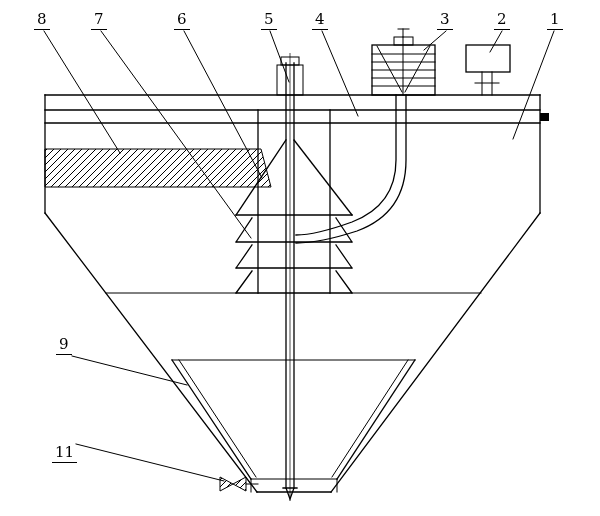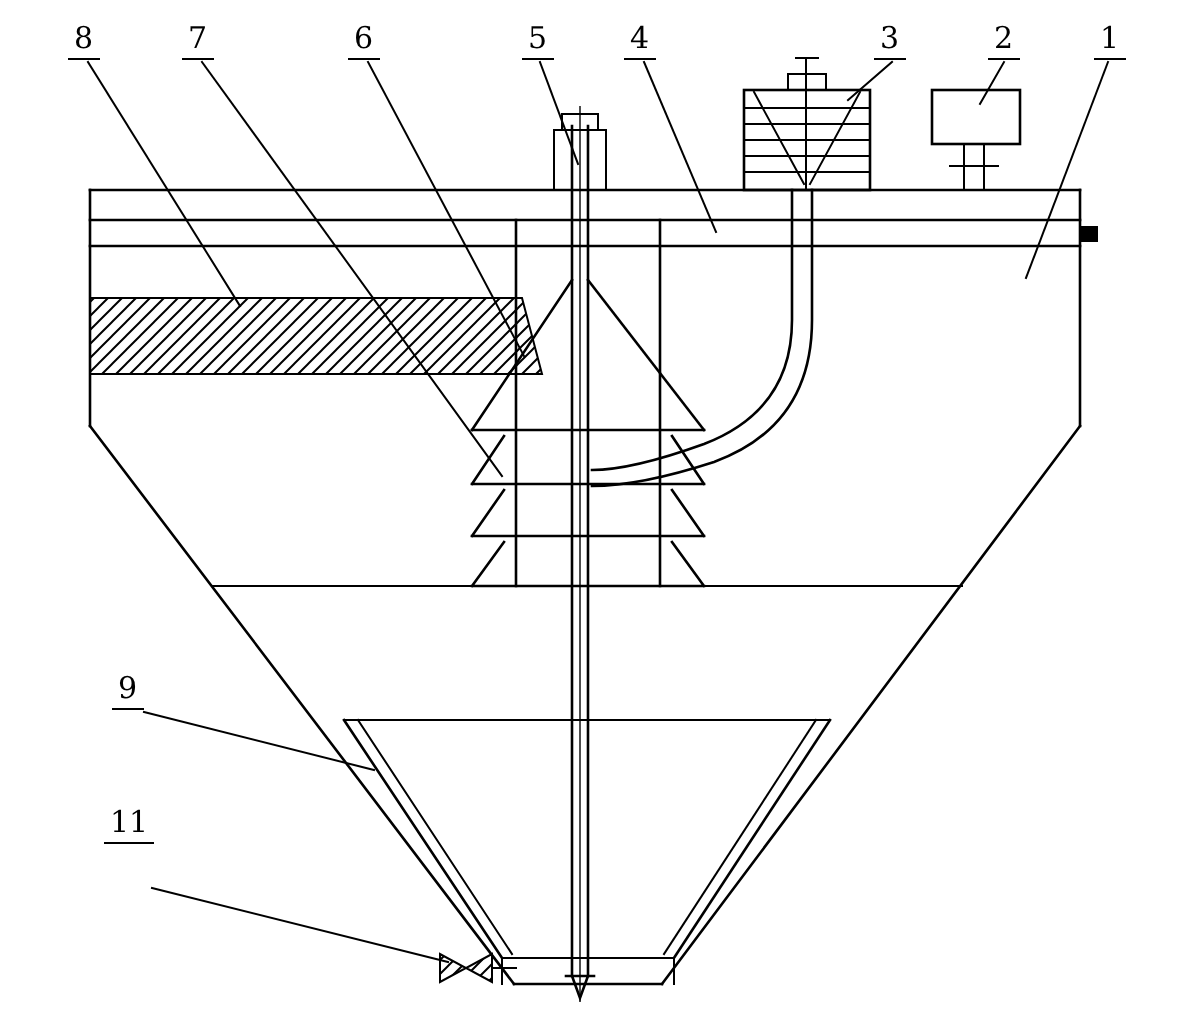--- a/index.html
+++ b/index.html
@@ -128,15 +128,15 @@
 
   <span class="callout" style="left:34px;top:12px">8</span>
   <span class="callout" style="left:91px;top:12px">7</span>
   <span class="callout" style="left:174px;top:12px">6</span>
   <span class="callout" style="left:261px;top:12px">5</span>
   <span class="callout" style="left:312px;top:12px">4</span>
   <span class="callout" style="left:437px;top:12px">3</span>
   <span class="callout" style="left:494px;top:12px">2</span>
   <span class="callout" style="left:547px;top:12px">1</span>
   <span class="callout" style="left:56px;top:337px">9</span>
-  <span class="callout" style="left:52px;top:404px">11</span>
+  <span class="callout" style="left:52px;top:445px">11</span>
 
 </div>
 
 </body></html>

